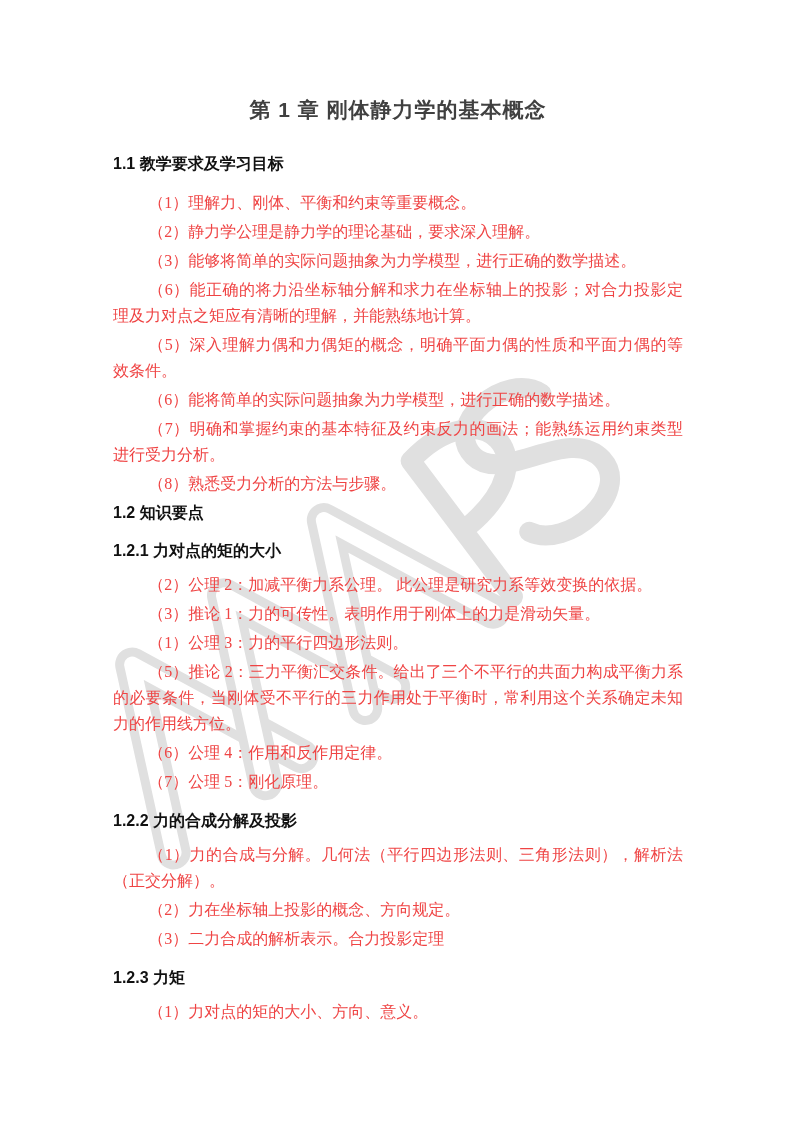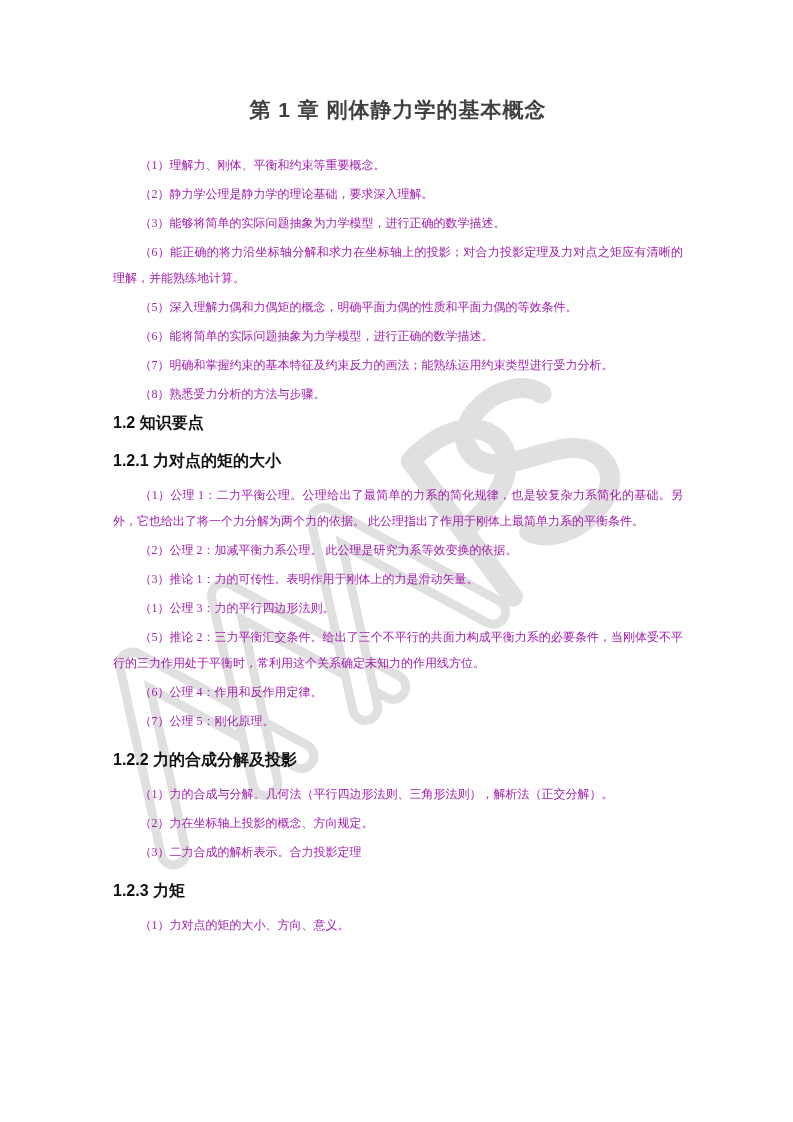--- a/index.html
+++ b/index.html
@@ -49,26 +49,26 @@
     font-size: 16px;
     line-height: 24px;
     color: #111111;
     margin: 4px 0 14px 0;
   }
   .sec-h3 {
     margin: 14px 0 9px 0;
   }
   .item {
     font-family: "Liberation Serif", "DejaVu Serif", serif;
-    font-size: 12px;
+    font-size: 16px;
     line-height: 26px;
     margin: 3px 0 0 0;
     text-indent: 2.2em;
     text-align: justify;
-    color: #a21caf;
+    color: #ef4444;
   }
   section { margin: 0; }
 </style>
 </head>
 <body>
 
 <div class="page">
 
   <div class="watermark">
     <svg viewBox="0 0 620 430" width="620" height="430" aria-hidden="true">
@@ -87,37 +87,37 @@
         <path d="M 585 155 C 570 115 487 120 493 164 C 499 205 589 196 594 244 C 598 289 511 296 492 258" stroke-width="20"></path>
       </g>
     </svg>
   </div>
 
   <div class="content">
 
     <h1 class="doc-title">第 1 章 刚体静力学的基本概念</h1>
 
     <section>
+      <h2 class="sec-h2">1.1 教学要求及学习目标</h2>
       <p class="item">（1）理解力、刚体、平衡和约束等重要概念。</p>
       <p class="item">（2）静力学公理是静力学的理论基础，要求深入理解。</p>
       <p class="item">（3）能够将简单的实际问题抽象为力学模型，进行正确的数学描述。</p>
       <p class="item">（6）能正确的将力沿坐标轴分解和求力在坐标轴上的投影；对合力投影定理及力对点之矩应有清晰的理解，并能熟练地计算。</p>
       <p class="item">（5）深入理解力偶和力偶矩的概念，明确平面力偶的性质和平面力偶的等效条件。</p>
       <p class="item">（6）能将简单的实际问题抽象为力学模型，进行正确的数学描述。</p>
       <p class="item">（7）明确和掌握约束的基本特征及约束反力的画法；能熟练运用约束类型进行受力分析。</p>
       <p class="item">（8）熟悉受力分析的方法与步骤。</p>
     </section>
 
     <section>
       <h2 class="sec-h2">1.2 知识要点</h2>
     </section>
 
     <section>
       <h3 class="sec-h3">1.2.1 力对点的矩的大小</h3>
-      <p class="item">（1）公理 1：二力平衡公理。公理给出了最简单的力系的简化规律，也是较复杂力系简化的基础。另外，它也给出了将一个力分解为两个力的依据。 此公理指出了作用于刚体上最简单力系的平衡条件。</p>
       <p class="item">（2）公理 2：加减平衡力系公理。 此公理是研究力系等效变换的依据。</p>
       <p class="item">（3）推论 1：力的可传性。表明作用于刚体上的力是滑动矢量。</p>
       <p class="item">（1）公理 3：力的平行四边形法则。</p>
       <p class="item">（5）推论 2：三力平衡汇交条件。给出了三个不平行的共面力构成平衡力系的必要条件，当刚体受不平行的三力作用处于平衡时，常利用这个关系确定未知力的作用线方位。</p>
       <p class="item">（6）公理 4：作用和反作用定律。</p>
       <p class="item">（7）公理 5：刚化原理。</p>
     </section>
 
     <section>
       <h3 class="sec-h3">1.2.2 力的合成分解及投影</h3>

